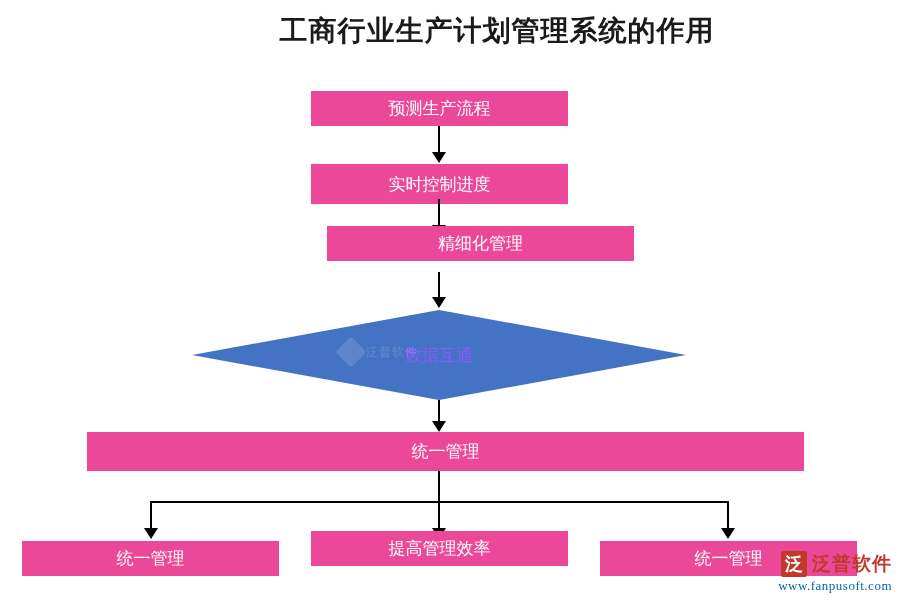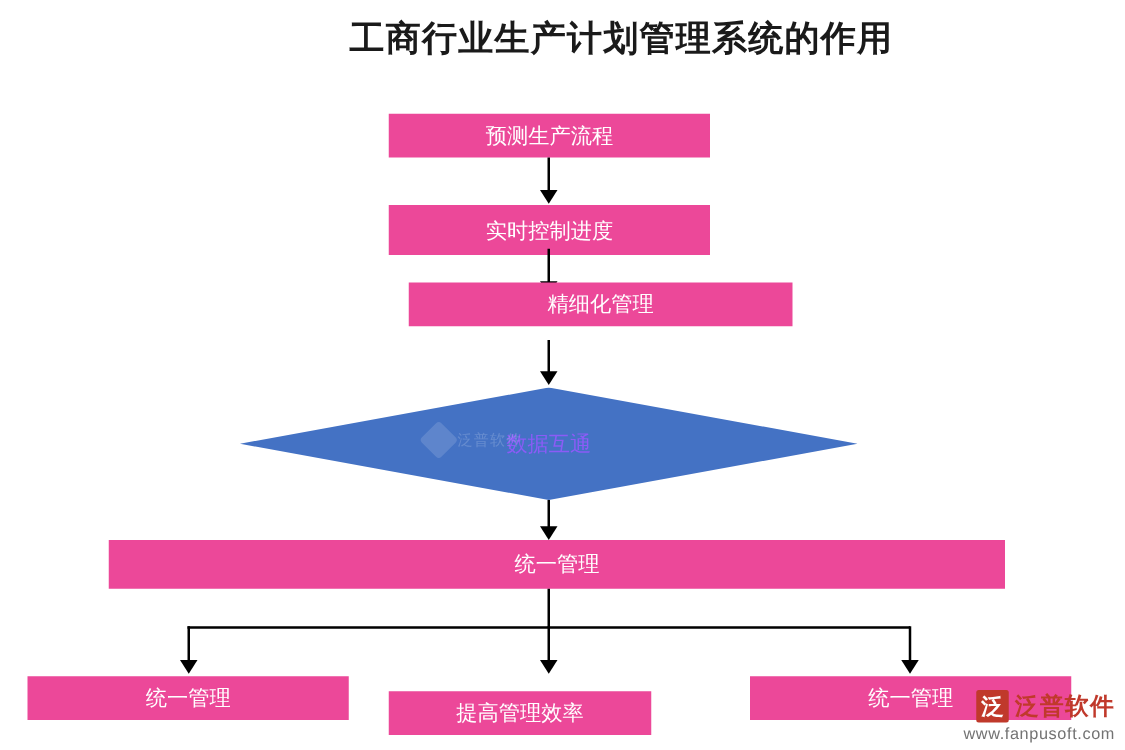--- a/index.html
+++ b/index.html
@@ -134,23 +134,24 @@
     border-radius: 2px;
   }
   .wm-brandname {
     font-size: 19px;
     font-weight: bold;
     color: #c0392b;
     letter-spacing: 1px;
   }
   .wm-url {
     font-size: 13px;
-    color: #737373;
+    color: #0369a1;
     margin-top: 1px;
     letter-spacing: 0.5px;
+    font-family: Liberation Serif, serif;
   }
 </style>
 </head>
 <body>
 
 <div id="canvas">
 
   <div class="title">工商行业生产计划管理系统的作用</div>
 
   <div class="node" style="left:311px; top:91px; width:257px; height:35px;">预测生产流程</div>
@@ -191,21 +192,21 @@
   <div class="vline" style="left:150px; top:501px; height:29px;"></div>
   <div class="arrow-down" style="left:144px; top:528px;"></div>
 
   <div class="vline" style="left:438px; top:501px; height:29px;"></div>
   <div class="arrow-down" style="left:432px; top:528px;"></div>
 
   <div class="vline" style="left:727px; top:501px; height:29px;"></div>
   <div class="arrow-down" style="left:721px; top:528px;"></div>
 
   <div class="node" style="left:22px; top:541px; width:257px; height:35px;">统一管理</div>
-  <div class="node" style="left:311px; top:553px; width:210px; height:35px;">提高管理效率</div>
+  <div class="node" style="left:311px; top:531px; width:257px; height:35px;">提高管理效率</div>
   <div class="node" style="left:600px; top:541px; width:257px; height:35px;">统一管理</div>
 
   <div class="watermark-br">
     <div class="wm-brand">
       <div class="wm-logo">泛</div>
       <div class="wm-brandname">泛普软件</div>
     </div>
     <div class="wm-url">www.fanpusoft.com</div>
   </div>
 

